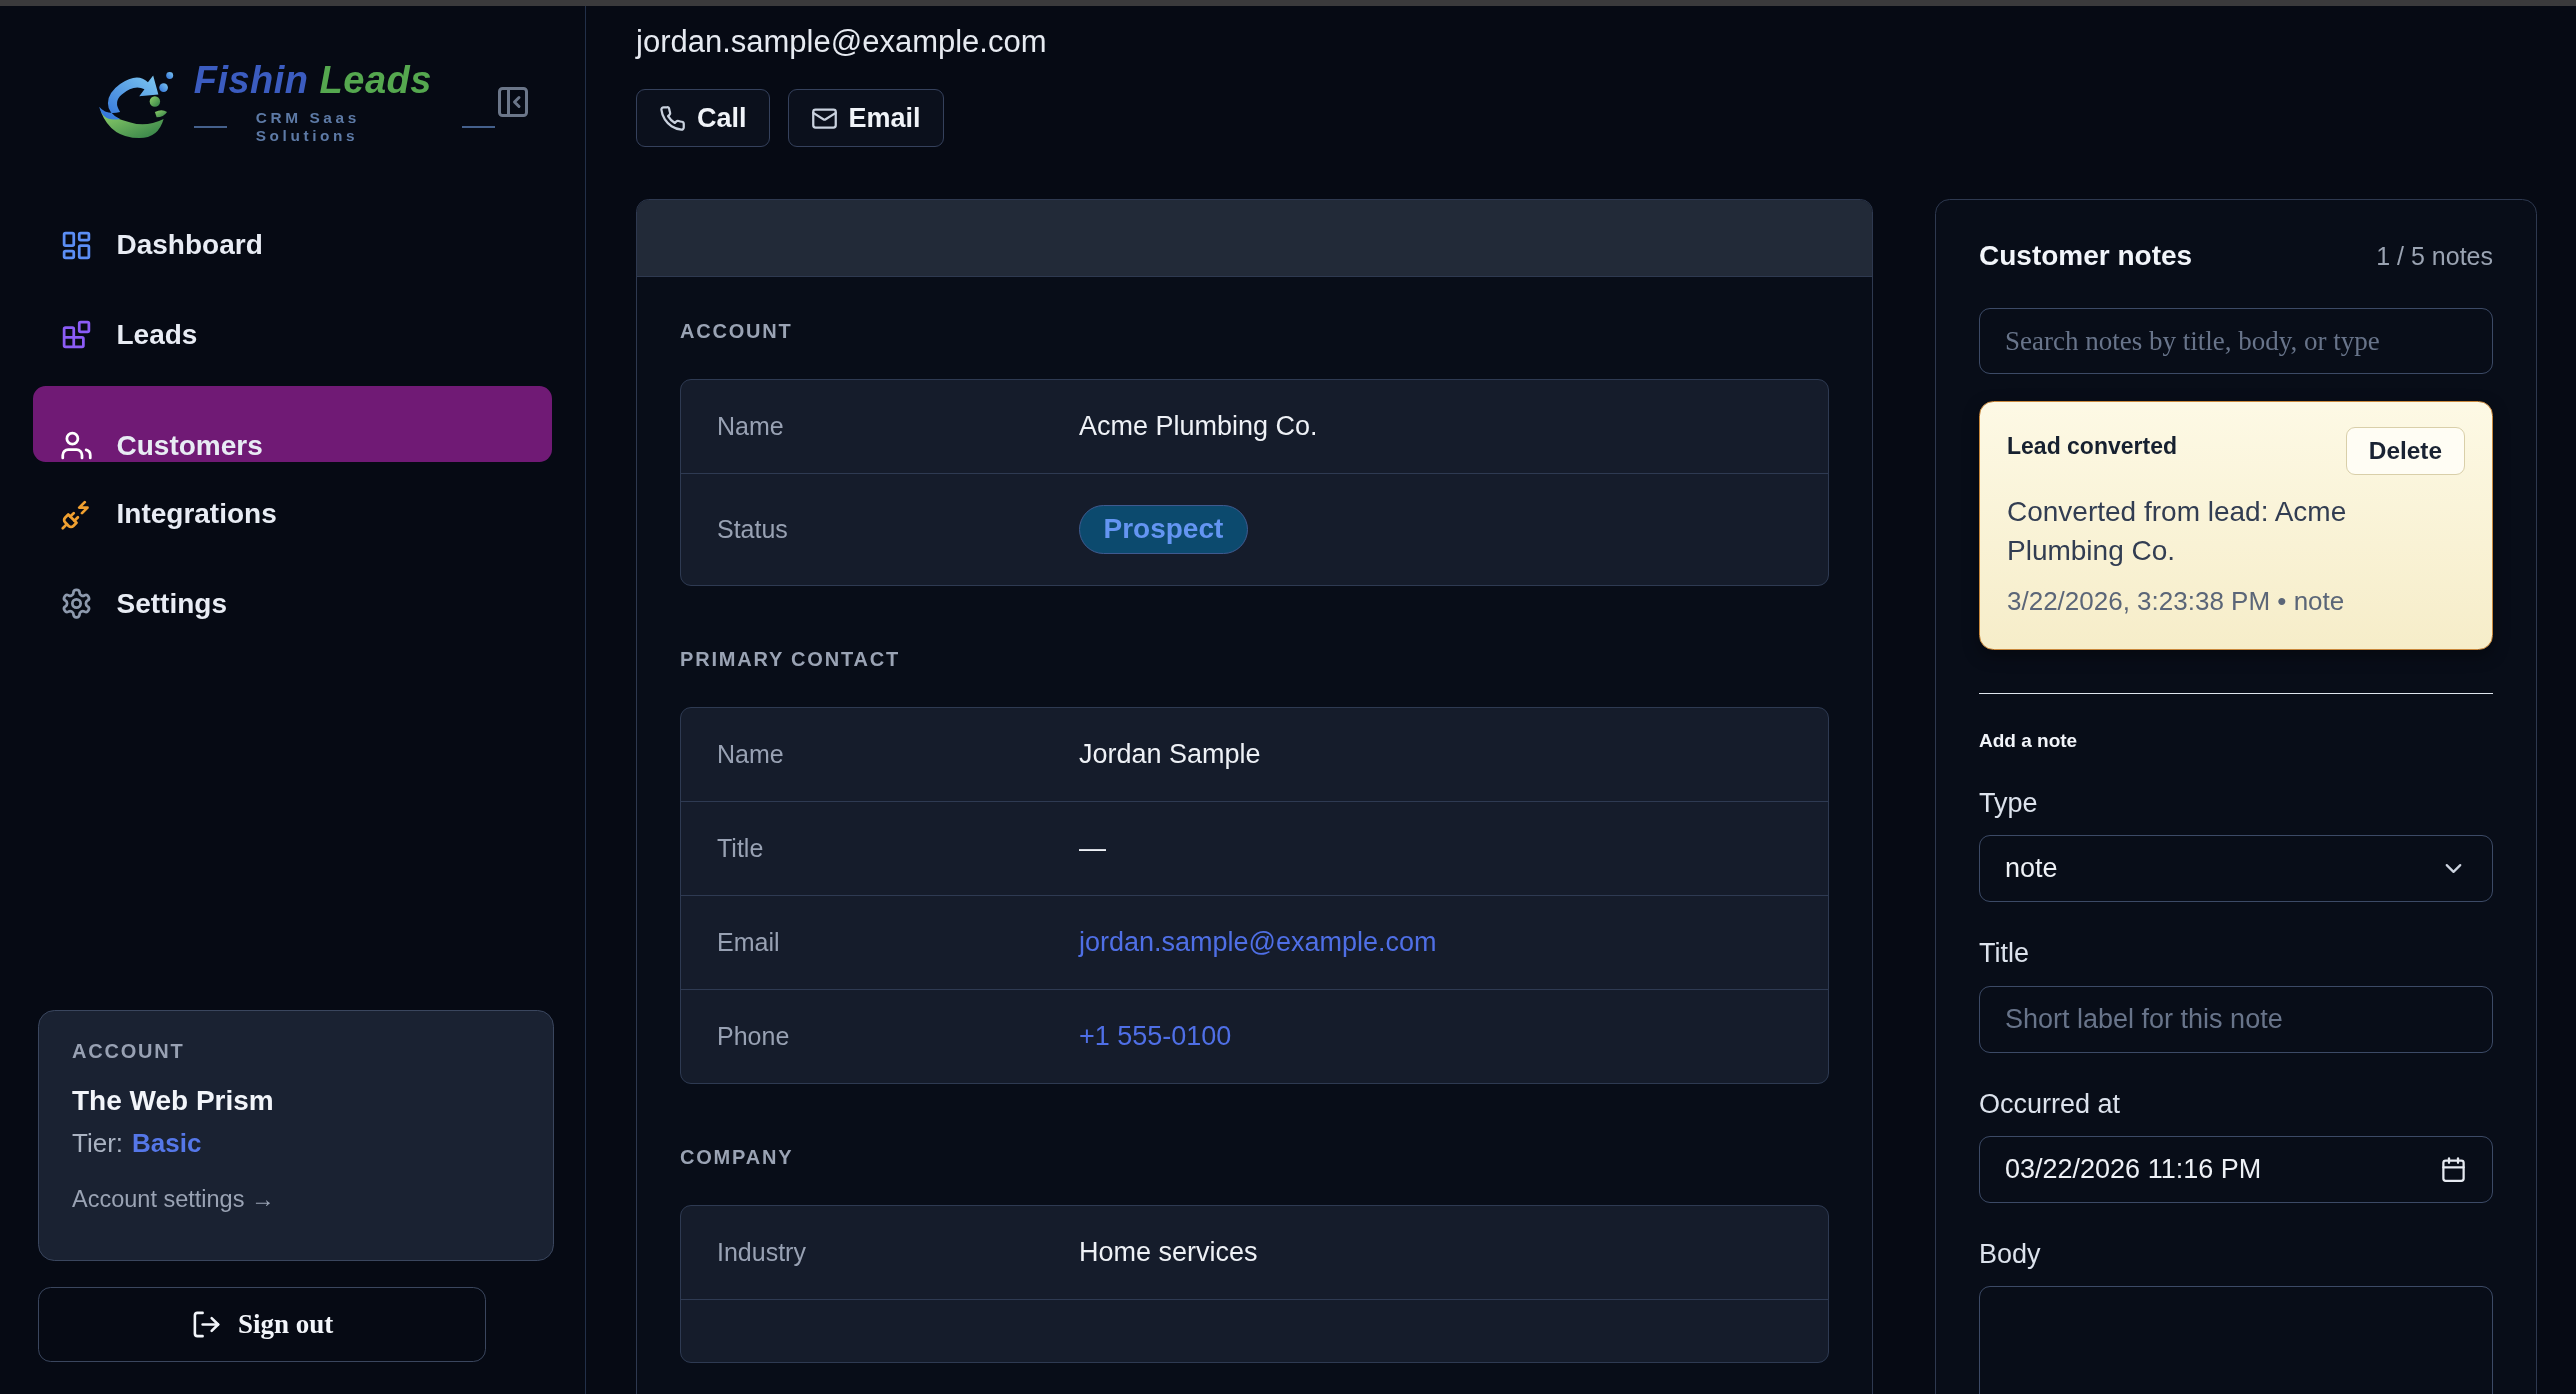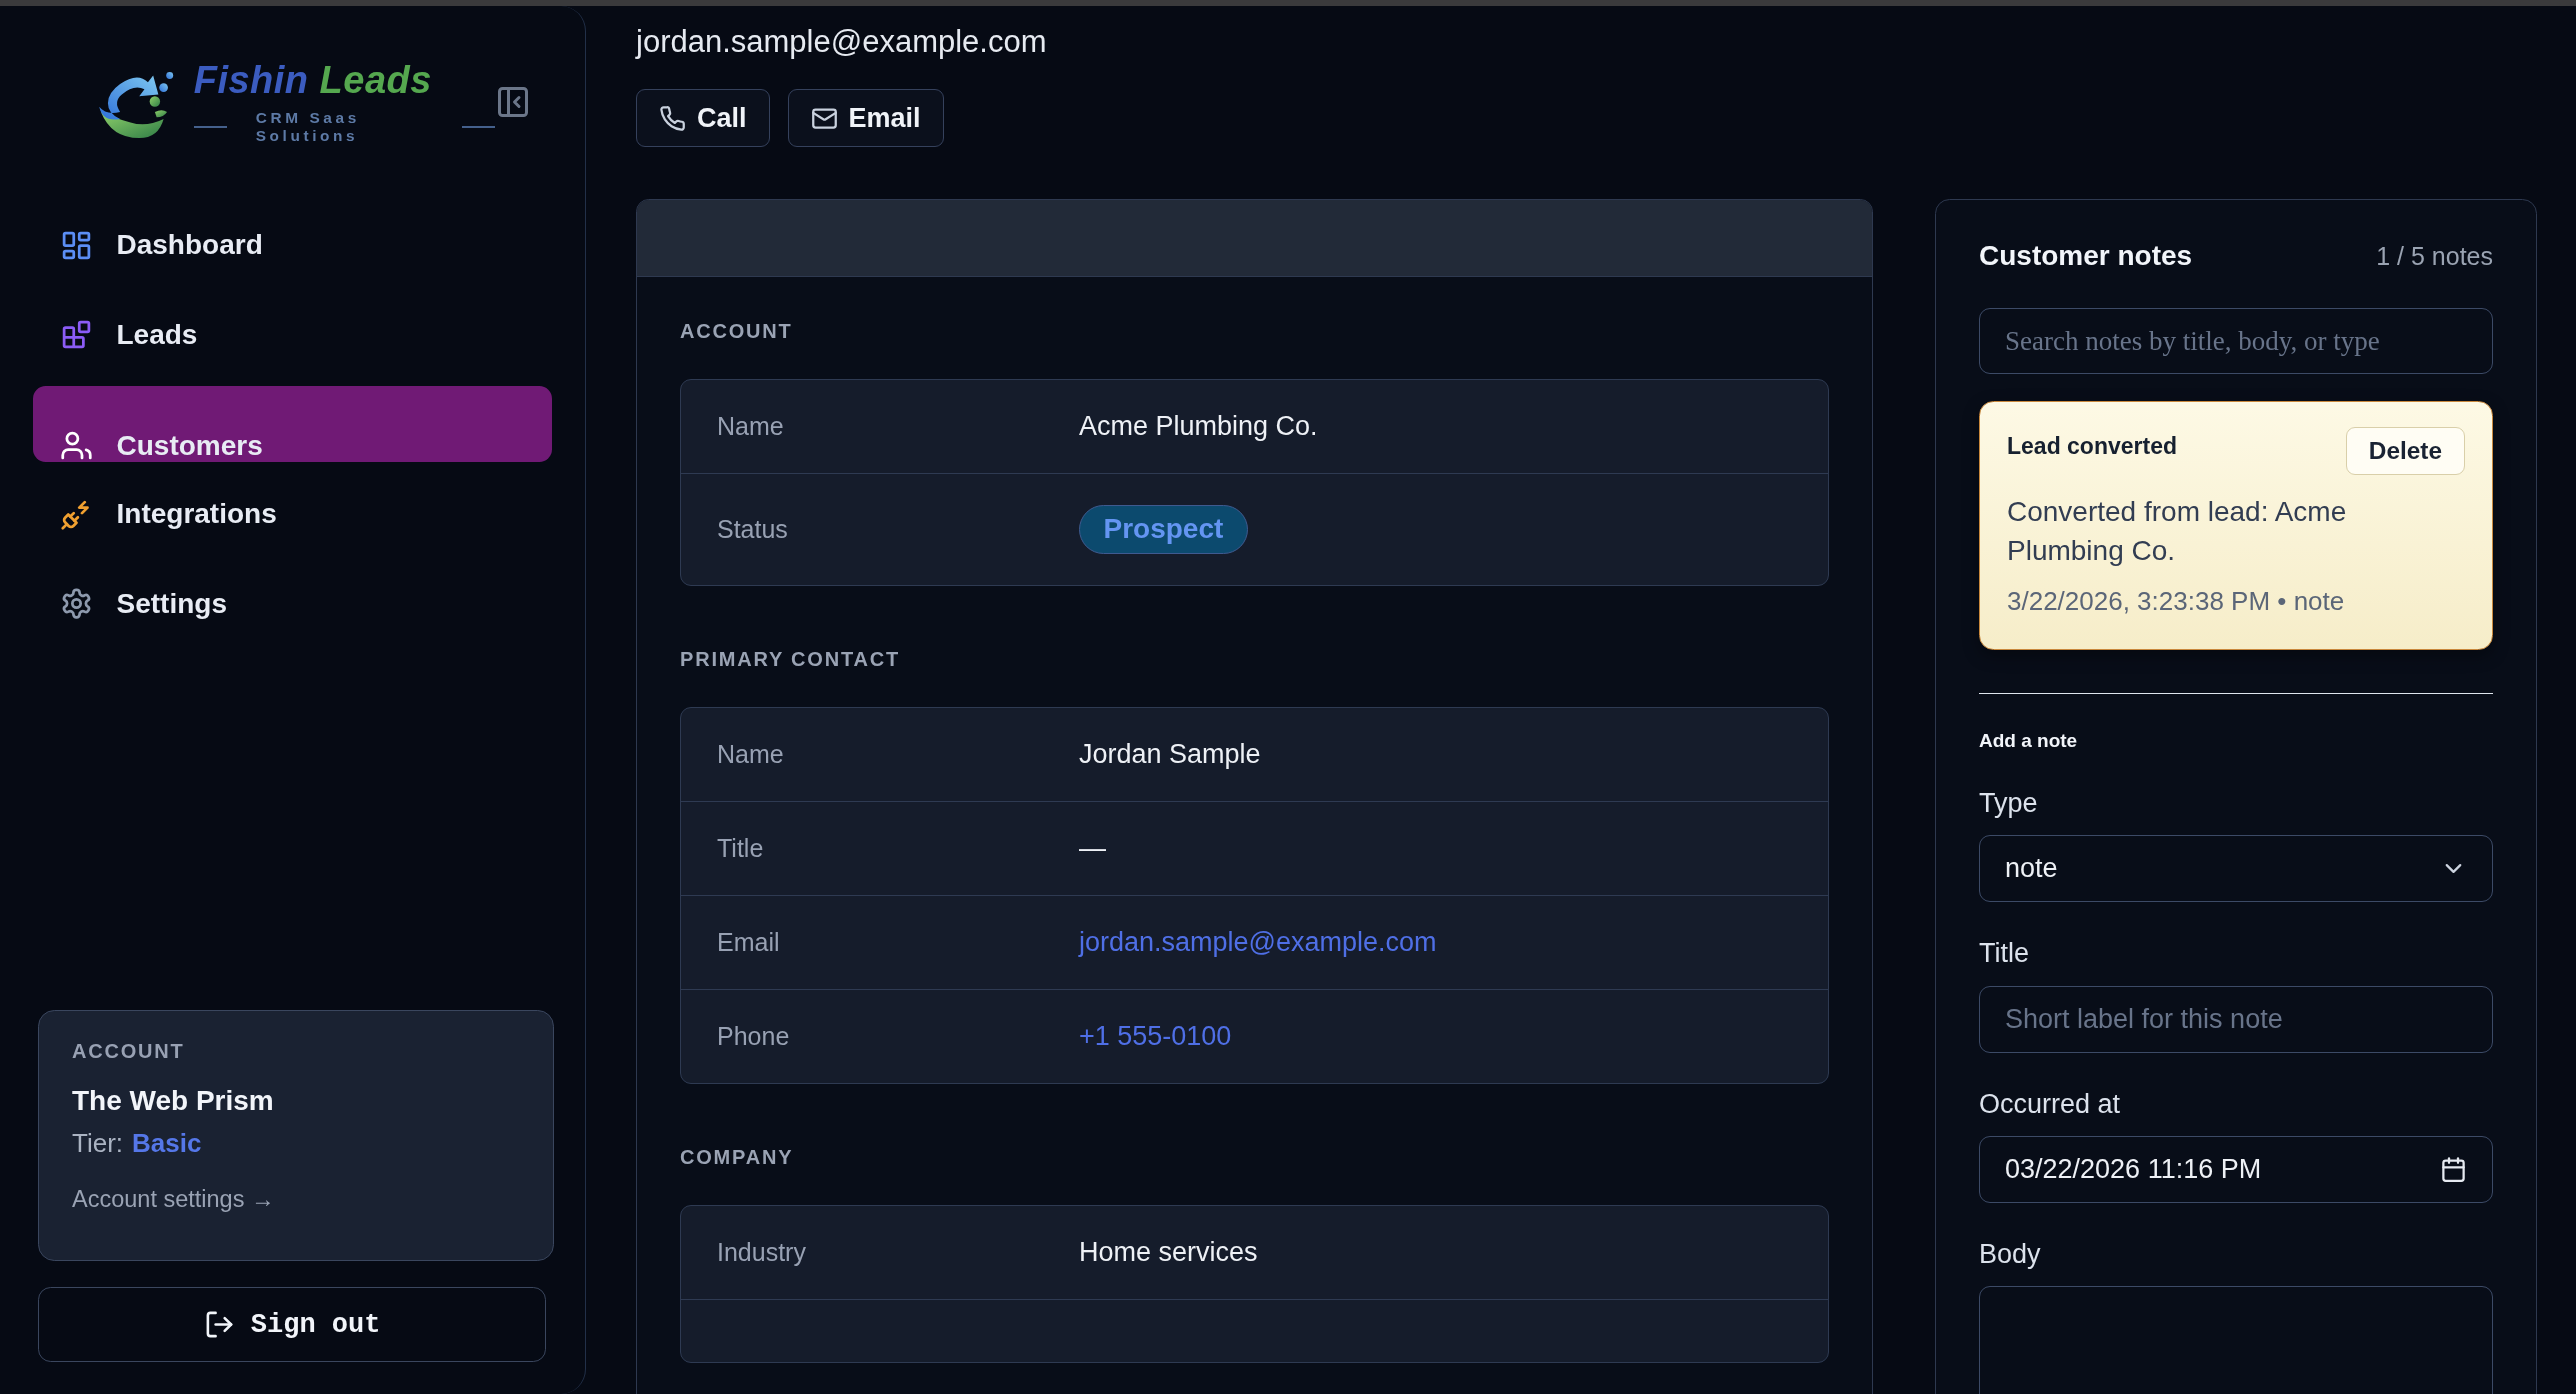--- a/index.html
+++ b/index.html
@@ -12,21 +12,20 @@
   }
   .topstrip { height:6.3px; width:100%; background:#3a3a3c; flex:0 0 auto; }
   .app { flex:1; display:flex; min-height:0; }
 
   
   .sidebar {
     width:586px; flex:0 0 586px; height:1388px;
     border-right:0.9px solid #223049;
     display:flex; flex-direction:column;
     padding-bottom:32px;
-    border-radius:25px;
   }
   .logo-row { margin-top:52px; display:flex; align-items:center; justify-content:space-between; padding:0 54px 0 94px; }
   .logo { display:flex; align-items:center; gap:12.7px; }
   .logo-graphic { width:87px; height:87px; flex:0 0 auto; }
   .logo-textcol { display:flex; flex-direction:column; }
   .logo-words { display:flex; gap:11px; align-items:baseline; font-style:italic; font-weight:700; font-size:38px; letter-spacing:0.5px; }
   .logo-word-a { color:#3b5cc0; }
   .logo-word-b { color:#55a84f; }
   .logo-tagline { margin-top:7.2px; display:flex; align-items:center; gap:29px; color:#5d7aa6; font-size:15.4px; font-weight:700; letter-spacing:3.6px; }
   .logo-tagline .dash { width:40px; height:1.8px; background:#44608c; }
@@ -47,24 +46,24 @@
     margin:0 33px 26px 38px; width:516px; height:251px;
     background:#1a2232; border:0.9px solid #3a465e; border-radius:16.3px;
     padding:29px 33px;
   }
   .account-label { font-size:20px; font-weight:700; letter-spacing:1.8px; color:#98a1b3; }
   .account-name { margin-top:22px; font-size:28px; font-weight:700; color:#f2f5fa; }
   .account-tier { margin-top:11px; font-size:26px; color:#aab3c2; display:flex; gap:9px; }
   .tier-value { color:#5577e8; font-weight:600; }
   .account-settings { margin-top:27px; font-size:23.5px; color:#9aa3b4; cursor:pointer; }
   .signout-btn {
-    margin:0 33px 0 38px; width:508px; height:75px; border-radius:12.7px;
+    margin:0 33px 0 38px; width:448px; height:75px; border-radius:12.7px;
     border:0.9px solid #3a465e; background:transparent; color:#f2f5fa;
     font-size:27px; font-weight:700; display:flex; align-items:center; justify-content:center; gap:16.3px;
-    cursor:pointer; font-family:Liberation Mono, monospace;
+    cursor:pointer; font-family:Liberation Serif, serif;
   }
   .signout-icon { width:31px; height:31px; }
 
   
   .main { flex:1; padding:18px 0 0 50px; min-width:0; }
   .contact-email-heading { font-size:31px; color:#e6eaf1; font-weight:400; }
   .action-row { margin-top:29px; display:flex; gap:18px; }
   .action-btn {
     height:58px; border-radius:9px; border:0.9px solid #35415c; background:#0b101c;
     color:#f0f3f8; font-size:27px; font-weight:700; display:flex; align-items:center; gap:11px;

